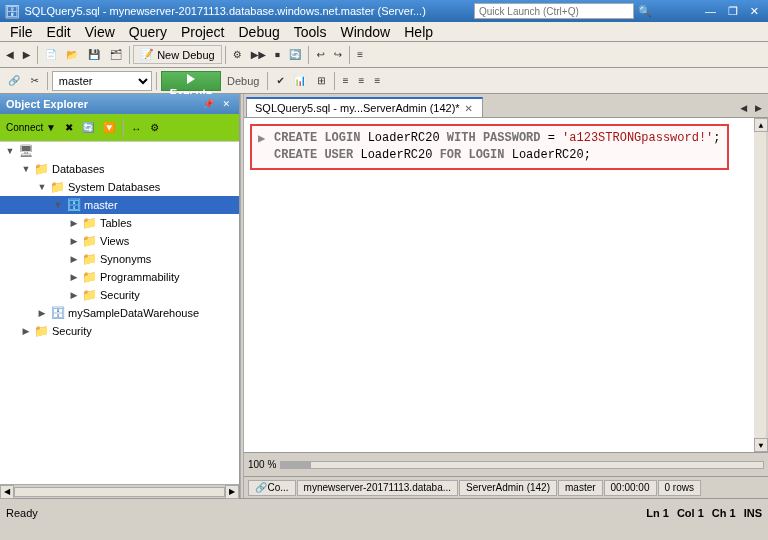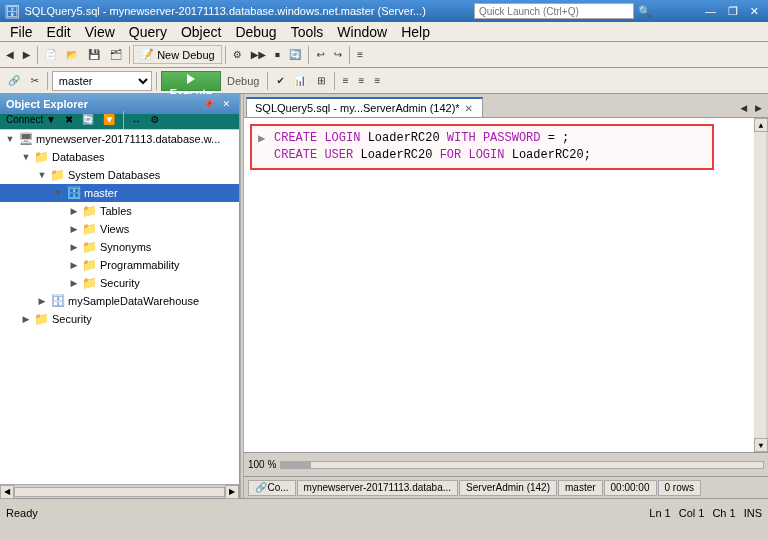--- a/index.html
+++ b/index.html
@@ -26,41 +26,41 @@
     .execute-btn { background: linear-gradient(to bottom, #5cb85c, #449d44); border: 1px solid #3d8b3d; color: white; padding: 2px 8px; cursor: pointer; font-size: 11px; font-weight: bold; display: flex; align-items: center; gap: 3px; height: 20px; flex-direction: column; }
     .execute-btn .play-icon { width: 0; height: 0; border-top: 5px solid transparent; border-bottom: 5px solid transparent; border-left: 8px solid white; }
     .db-selector { height: 20px; font-size: 11px; border: 1px solid #aaa; background: white; padding: 0 2px; width: 100px; }
 
     
     #main { display: flex; height: calc(540px - 22px - 20px - 26px - 26px - 22px - 20px); }
 
     
     #object-explorer { width: 240px; background: white; border-right: 1px solid #999; display: flex; flex-direction: column; min-height: 0; }
     #oe-header { background: linear-gradient(to bottom, #6ea6d8, #4a84c0); color: white; padding: 2px 6px; font-size: 11px; font-weight: bold; display: flex; align-items: center; justify-content: space-between; height: 20px; }
-    #oe-toolbar { background: #0f766e; border-bottom: 1px solid #ccc; height: 16px; display: flex; align-items: flex-end; padding: 0 2px; gap: 1px; }
+    #oe-toolbar { background: #84cc16; border-bottom: 1px solid #ccc; height: 28px; display: flex; align-items: center; padding: 0 2px; gap: 1px; }
     .oe-tb-btn { background: none; border: 1px solid transparent; cursor: pointer; padding: 1px 3px; font-size: 10px; height: 20px; display: flex; align-items: center; }
     #oe-tree { flex: 1; overflow-y: auto; overflow-x: hidden; font-size: 11px; }
     .tree-item { display: flex; align-items: center; padding: 1px 0; cursor: pointer; white-space: nowrap; }
     .tree-item.selected { background: #316ac5; color: white; }
     .tree-item.selected .tree-icon { filter: brightness(2); }
     .tree-expand { width: 16px; height: 16px; display: flex; align-items: center; justify-content: center; font-size: 9px; color: #555; flex-shrink: 0; }
     .tree-icon { width: 16px; height: 14px; flex-shrink: 0; display: flex; align-items: center; justify-content: center; font-size: 12px; }
     .tree-label { padding-left: 2px; font-size: 11px; }
     .folder-icon { color: #ffd700; }
     .server-icon { color: #666; }
 
     
     #editor-panel { flex: 1; display: flex; flex-direction: column; background: #f5f5f5; }
     #tab-bar { background: #d4d0c8; border-bottom: 1px solid #999; display: flex; align-items: flex-end; padding: 2px 2px 0 2px; height: 24px; }
     .tab { background: #f0ece4; border: 1px solid #999; border-bottom: none; padding: 2px 8px; font-size: 11px; cursor: pointer; display: flex; align-items: center; gap: 4px; height: 20px; }
     .tab.active { background: white; border-top: 2px solid #316ac5; z-index: 1; }
     .tab-close { font-size: 10px; color: #666; cursor: pointer; padding: 0 1px; }
     #editor-area { flex: 1; background: white; padding: 4px; font-family: 'Courier New', monospace; font-size: 12px; overflow: auto; position: relative; }
     .code-line { display: flex; padding: 1px 0; }
-    .kw { color: #a21caf; font-weight: normal; }
+    .kw { color: #737373; font-weight: bold; }
     .ident { color: #000; }
     .str { color: #a31515; }
     .line-arrow { color: #888; margin-right: 4px; width: 12px; }
 
     
     #editor-scroll { height: 24px; background: #d4d0c8; border-top: 1px solid #999; display: flex; align-items: center; padding: 0 4px; font-size: 10px; }
     .hscroll { flex: 1; height: 8px; background: #e8e4dc; border: 1px solid #aaa; position: relative; }
     .hscroll-thumb { position: absolute; left: 0; top: 0; width: 30px; height: 6px; background: #aaa; }
     .zoom-label { font-size: 10px; margin-right: 4px; }
 
@@ -98,21 +98,21 @@
     <button class="title-btn">❐</button>
     <button class="title-btn close">✕</button>
   </div>
 </div>
 
 <div id="menu-bar">
   <span class="menu-item">File</span>
   <span class="menu-item">Edit</span>
   <span class="menu-item">View</span>
   <span class="menu-item">Query</span>
-  <span class="menu-item">Object</span>
+  <span class="menu-item">Project</span>
   <span class="menu-item">Debug</span>
   <span class="menu-item">Tools</span>
   <span class="menu-item">Window</span>
   <span class="menu-item">Help</span>
 </div>
 
 <div id="toolbar1">
   <button class="tb-btn">◀</button>
   <button class="tb-btn">▶</button>
   <div class="tb-separator"></div>
@@ -179,21 +179,20 @@
       <button class="oe-tb-btn">🔽</button>
       <div class="tb-separator"></div>
       <button class="oe-tb-btn">↔</button>
       <button class="oe-tb-btn">⚙</button>
     </div>
     <div id="oe-tree">
 
       <div class="tree-item" style="padding-left:2px;">
         <span class="tree-expand">▼</span>
         <span class="tree-icon server-icon">🖥</span>
-        <span class="tree-label">mynewserver-20171113.database.w...</span>
       </div>
 
       <div class="tree-item" style="padding-left:18px;">
         <span class="tree-expand">▼</span>
         <span class="tree-icon folder-icon">📁</span>
         <span class="tree-label">Databases</span>
       </div>
 
       <div class="tree-item" style="padding-left:34px;">
         <span class="tree-expand">▼</span>
@@ -278,20 +277,21 @@
           <span class="kw">CREATE</span>
           <span>&nbsp;</span>
           <span class="kw">LOGIN</span>
           <span>&nbsp;</span>
           <span class="ident">LoaderRC20</span>
           <span>&nbsp;</span>
           <span class="kw">WITH</span>
           <span>&nbsp;</span>
           <span class="kw">PASSWORD</span>
           <span class="ident">&nbsp;=&nbsp;</span>
+          <span class="str">'a123STRONGpassword!'</span>
           <span class="ident">;</span>
         </div>
         
         <div class="code-line">
           <span class="line-arrow" style="visibility:hidden;">▶</span>
           <span class="kw">CREATE</span>
           <span>&nbsp;</span>
           <span class="kw">USER</span>
           <span>&nbsp;</span>
           <span class="ident">LoaderRC20</span>
@@ -338,19 +338,19 @@
       </div>
       <div class="status-seg">
         <span>0 rows</span>
       </div>
     </div>
   </div>
 </div>
 
 <div id="status-bar">
   <span>Ready</span>
-  <div style="display:flex;gap:8px;">
+  <div style="display:flex;gap:8px;font-weight:bold;">
     <span>Ln 1</span>
     <span>Col 1</span>
     <span>Ch 1</span>
     <span>INS</span>
   </div>
 </div>
 
 </body></html>

